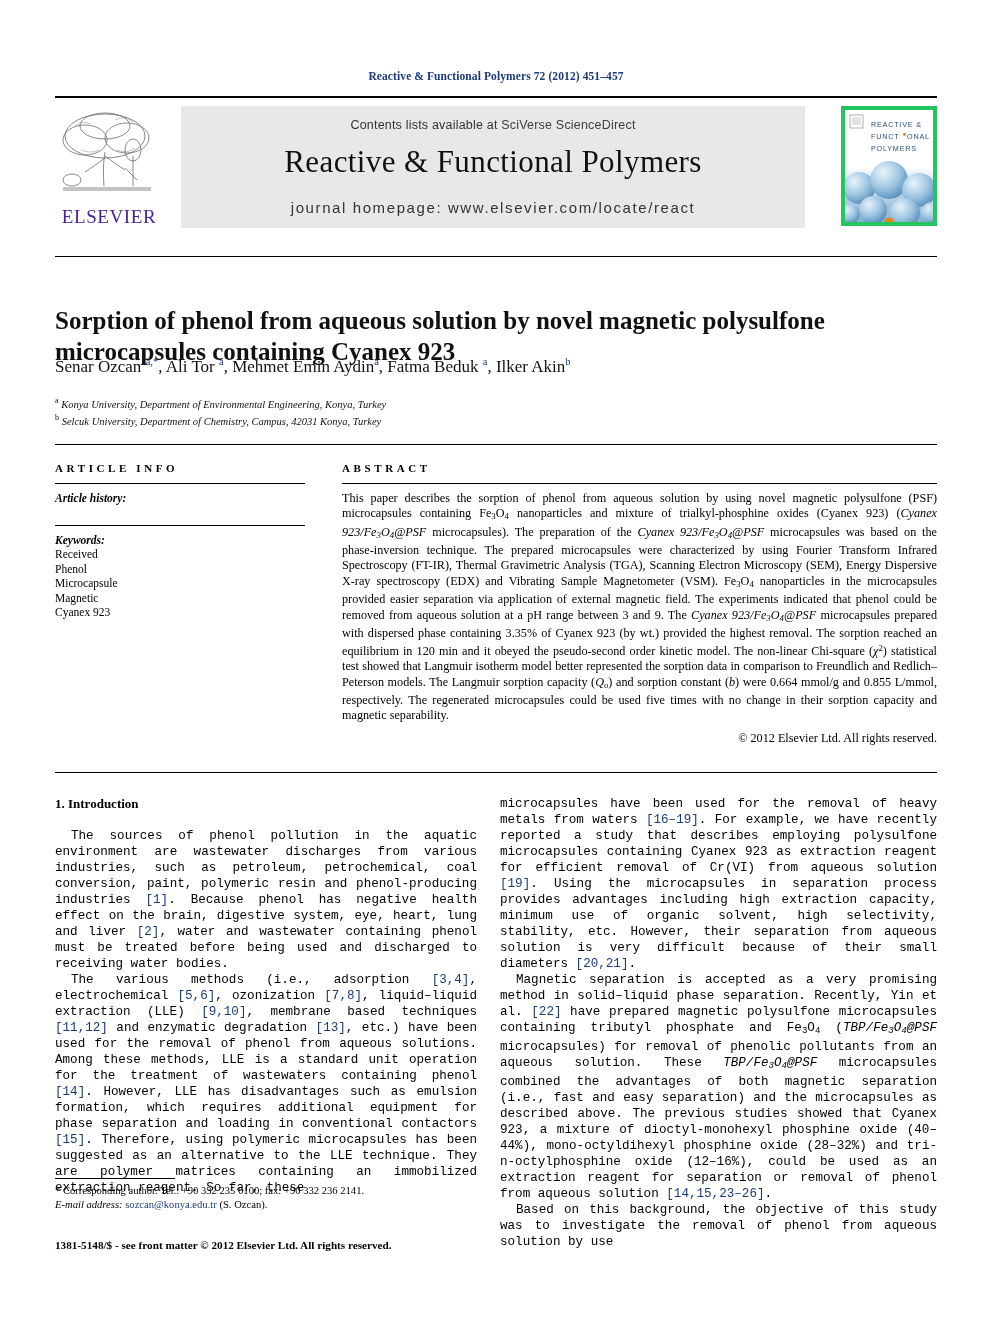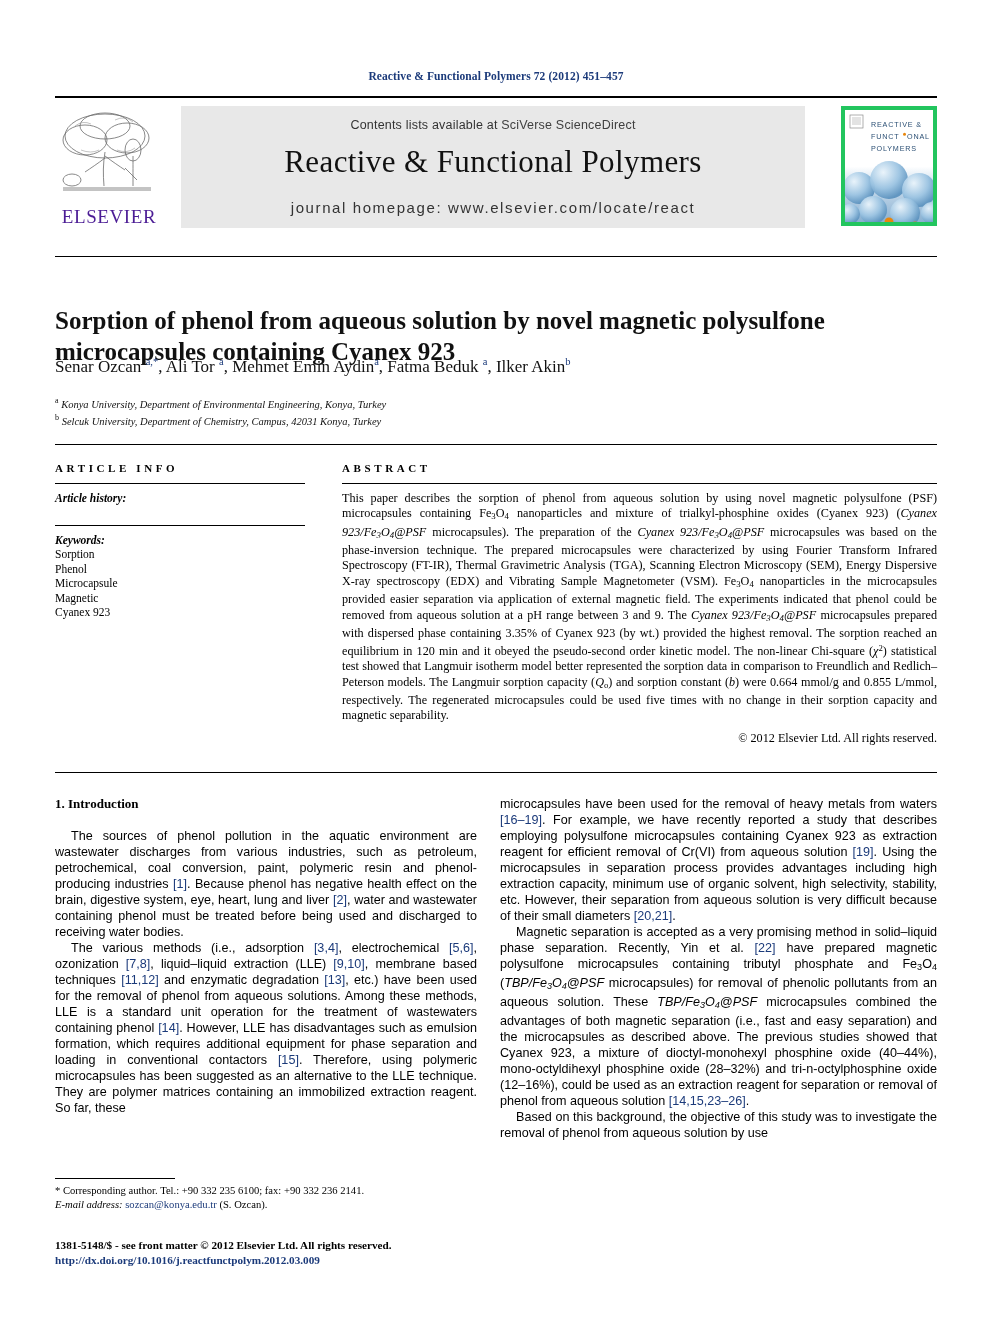--- a/index.html
+++ b/index.html
@@ -251,21 +251,21 @@
     top: 796px;
     width: 437px;
   }
   .h2 {
     font-family: "Liberation Serif", serif;
     font-weight: bold;
     font-size: 13px;
     margin: 0 0 16px 0;
   }
   .para {
-    font-family: Liberation Sans, sans-serif;
+    font-family: Liberation Mono, monospace;
     font-size: 12.6px;
     line-height: 16.0px;
     text-align: justify;
     text-indent: 16px;
     margin: 0 0 0 0;
   }
   .para.noindent { text-indent: 0; }
   .ref { color: #1b3a7a; }
   .para i { font-style: italic; }
 
@@ -402,21 +402,21 @@
 
   <div class="info-rule"></div>
 
   <div class="col-info">
     <div class="sec-head">ARTICLE INFO</div>
     <div class="hr-thin"></div>
     <div class="hist-label">Article history:</div>
     <div class="kw-block">
       <div class="hr-thin"></div>
       <div class="kw-label">Keywords:</div>
-      <div class="kw-line">Sorption</div>
+      <div class="kw-line">Received</div>
       <div class="kw-line">Phenol</div>
       <div class="kw-line">Microcapsule</div>
       <div class="kw-line">Magnetic</div>
       <div class="kw-line">Cyanex 923</div>
     </div>
   </div>
 
   <div class="col-abs">
     <div class="sec-head">ABSTRACT</div>
     <div class="hr-thin"></div>
@@ -443,16 +443,15 @@
     <div>
         <span class="ind">* Corresponding author. Tel.: +90 332 235 6100; fax: +90 332 236 2141.</span>
       </div>
     <div>
         <span class="ind"><i>E-mail address:</i> <a href="#">sozcan@konya.edu.tr</a> (S. Ozcan).</span>
       </div>
   </div>
 
   <div class="colophon">
     <div>1381-5148/$ - see front matter © 2012 Elsevier Ltd. All rights reserved.</div>
-    <div class="doi">http://dx.doi.org/10.1016/j.reactfunctpolym.2012.03.009</div>
   </div>
 
 </div>
 
 </body></html>

